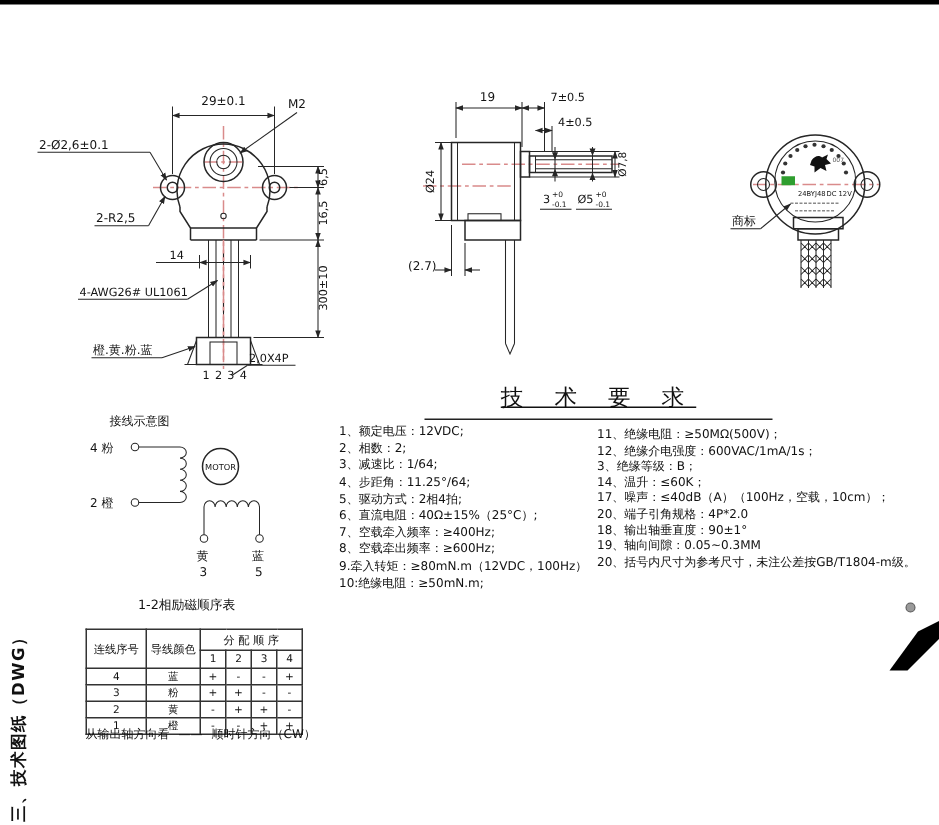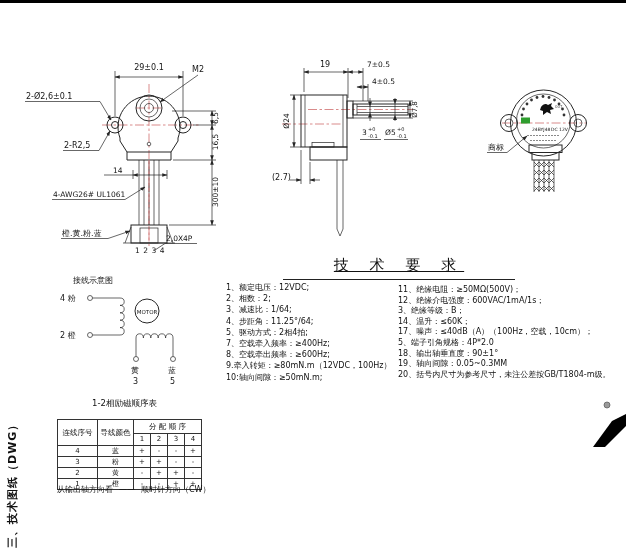--- a/index.html
+++ b/index.html
@@ -295,32 +295,33 @@
   </svg>
 
   
   <div class="tech-title">技 术 要 求</div>
   <div class="list list-left">
     <div>1、额定电压：12VDC;</div>
     <div>2、相数：2;</div>
     <div>3、减速比：1/64;</div>
     <div>4、步距角：11.25°/64;</div>
     <div>5、驱动方式：2相4拍;</div>
+    <div>6、直流电阻：40Ω±15%（25°C）;</div>
     <div>7、空载牵入频率：≥400Hz;</div>
     <div>8、空载牵出频率：≥600Hz;</div>
     <div>9.牵入转矩：≥80mN.m（12VDC，100Hz）</div>
-    <div>10:轴向间隙：≥50mN.m;</div>
+    <div>10:绝缘电阻：≥50mN.m;</div>
   </div>
   <div class="list list-right">
     <div>11、绝缘电阻：≥50MΩ(500V)；</div>
     <div>12、绝缘介电强度：600VAC/1mA/1s；</div>
     <div>3、绝缘等级：B；</div>
     <div>14、温升：≤60K；</div>
     <div>17、噪声：≤40dB（A）（100Hz，空载，10cm）；</div>
-    <div>5、端子引角规格：4P*2.0</div>
+    <div>20、端子引角规格：4P*2.0</div>
     <div>18、输出轴垂直度：90±1°</div>
     <div>19、轴向间隙：0.05~0.3MM</div>
     <div>20、括号内尺寸为参考尺寸，未注公差按GB/T1804-m级。</div>
   </div>
 
   
   <div class="seq-title">1-2相励磁顺序表</div>
   <table class="seq">
     <colgroup>
         <col style="width:40px">

